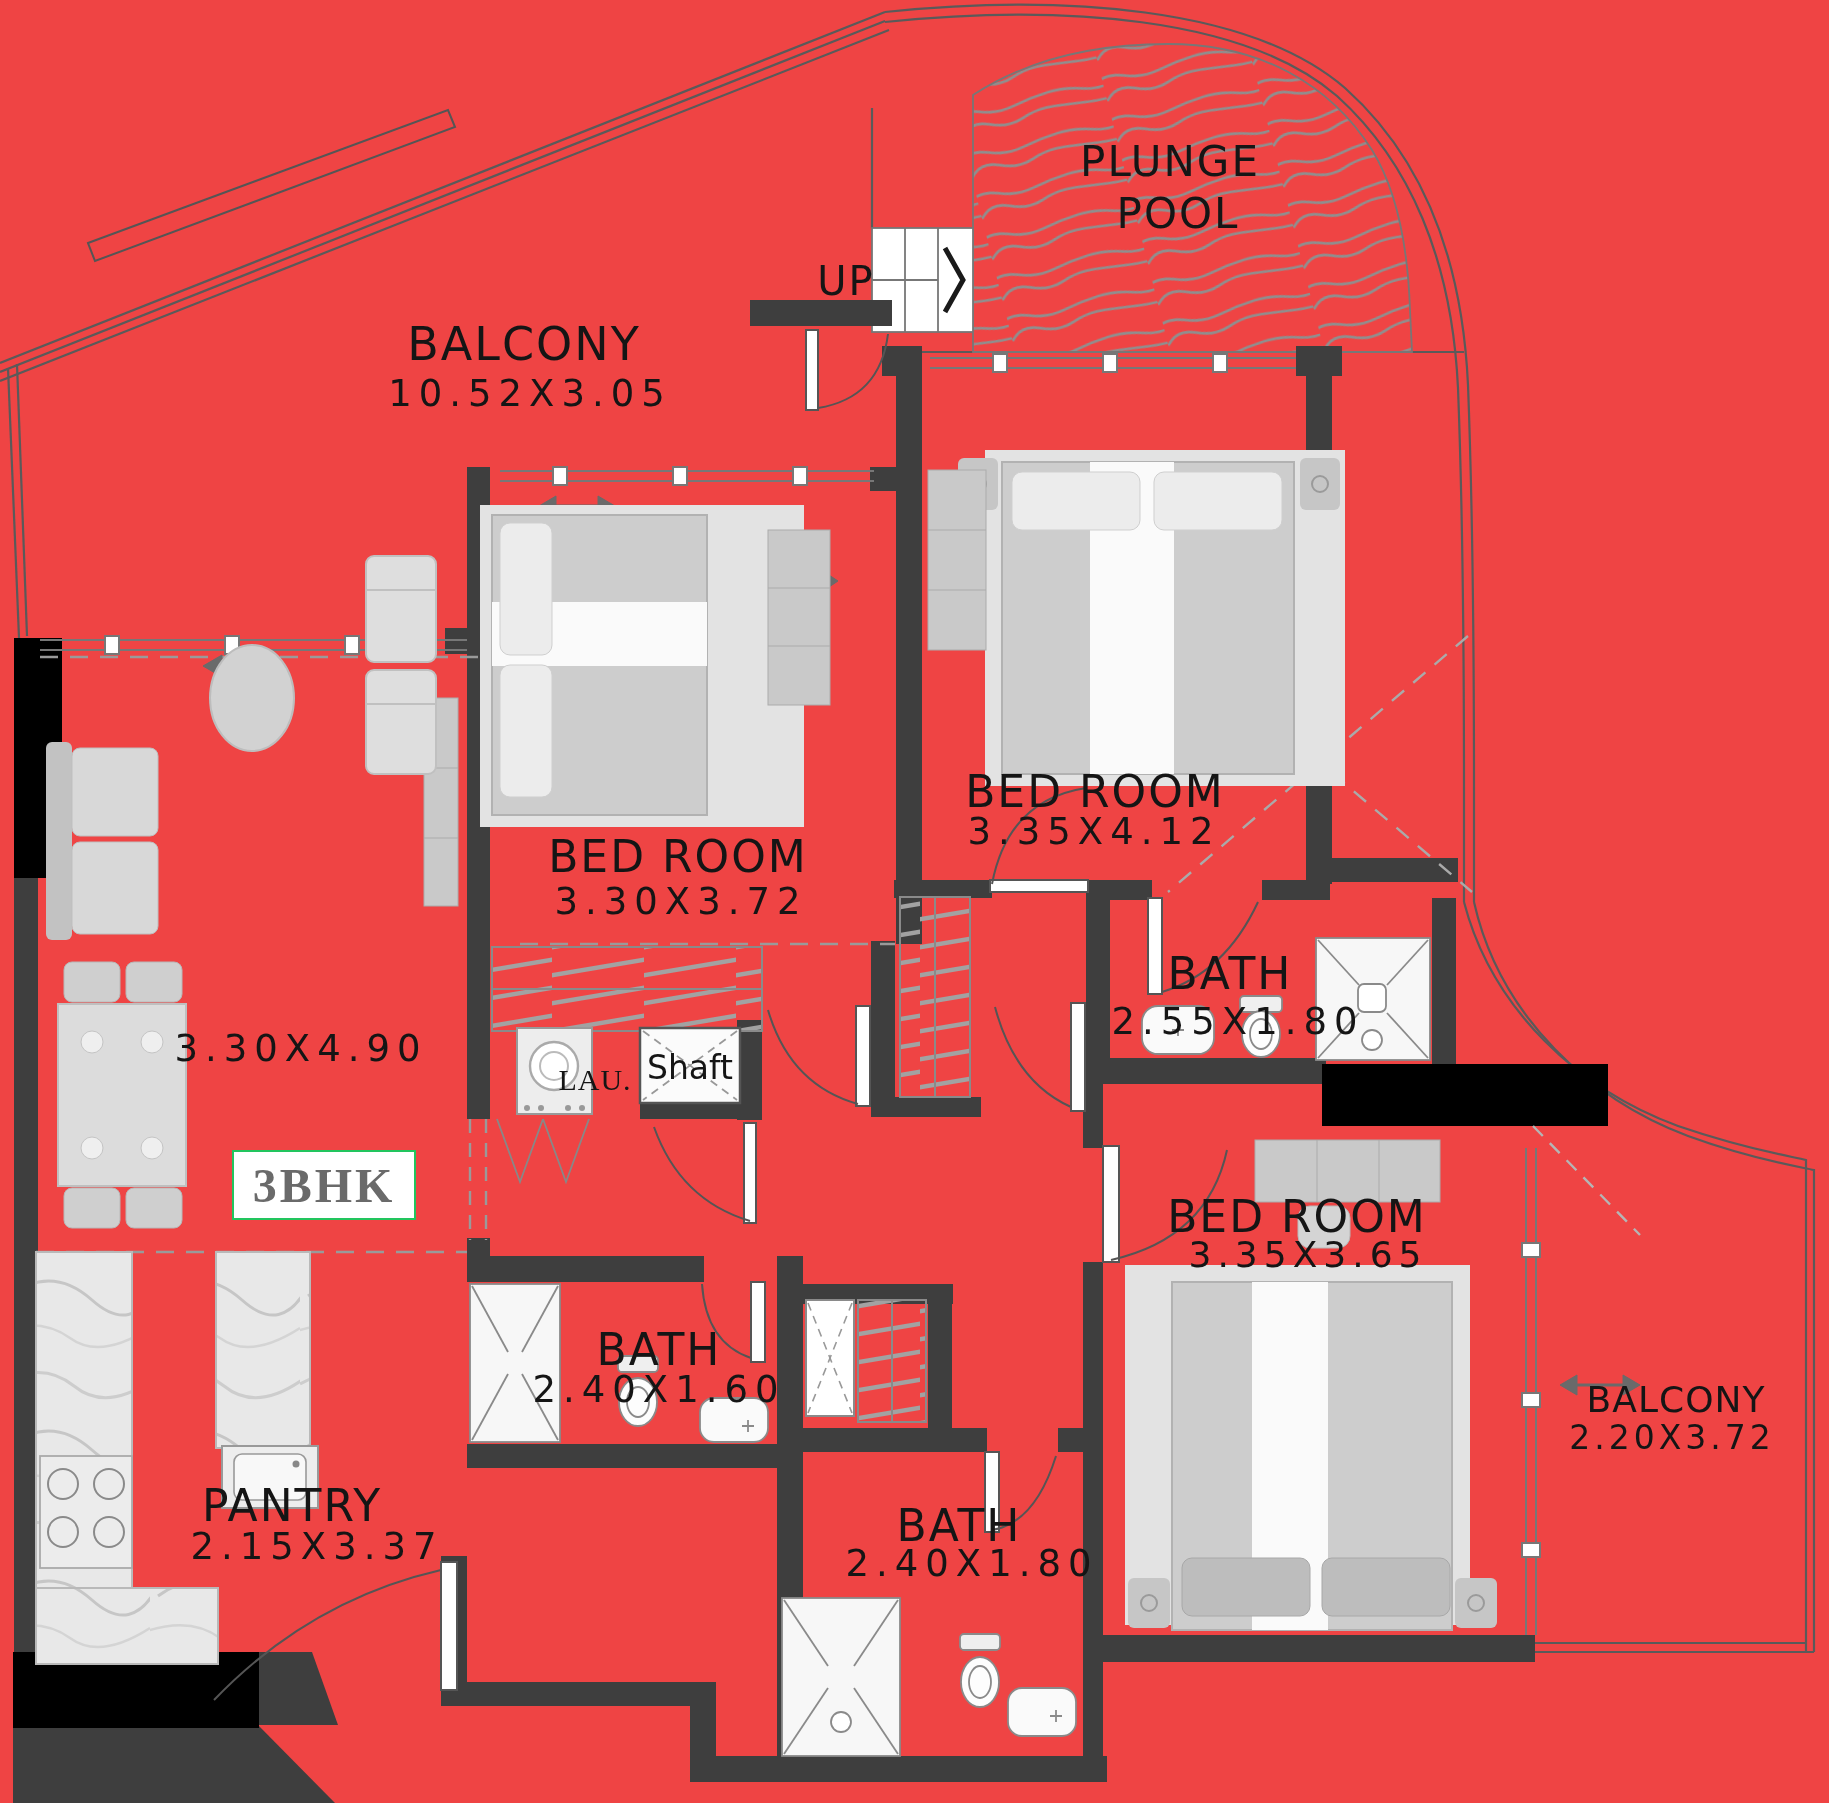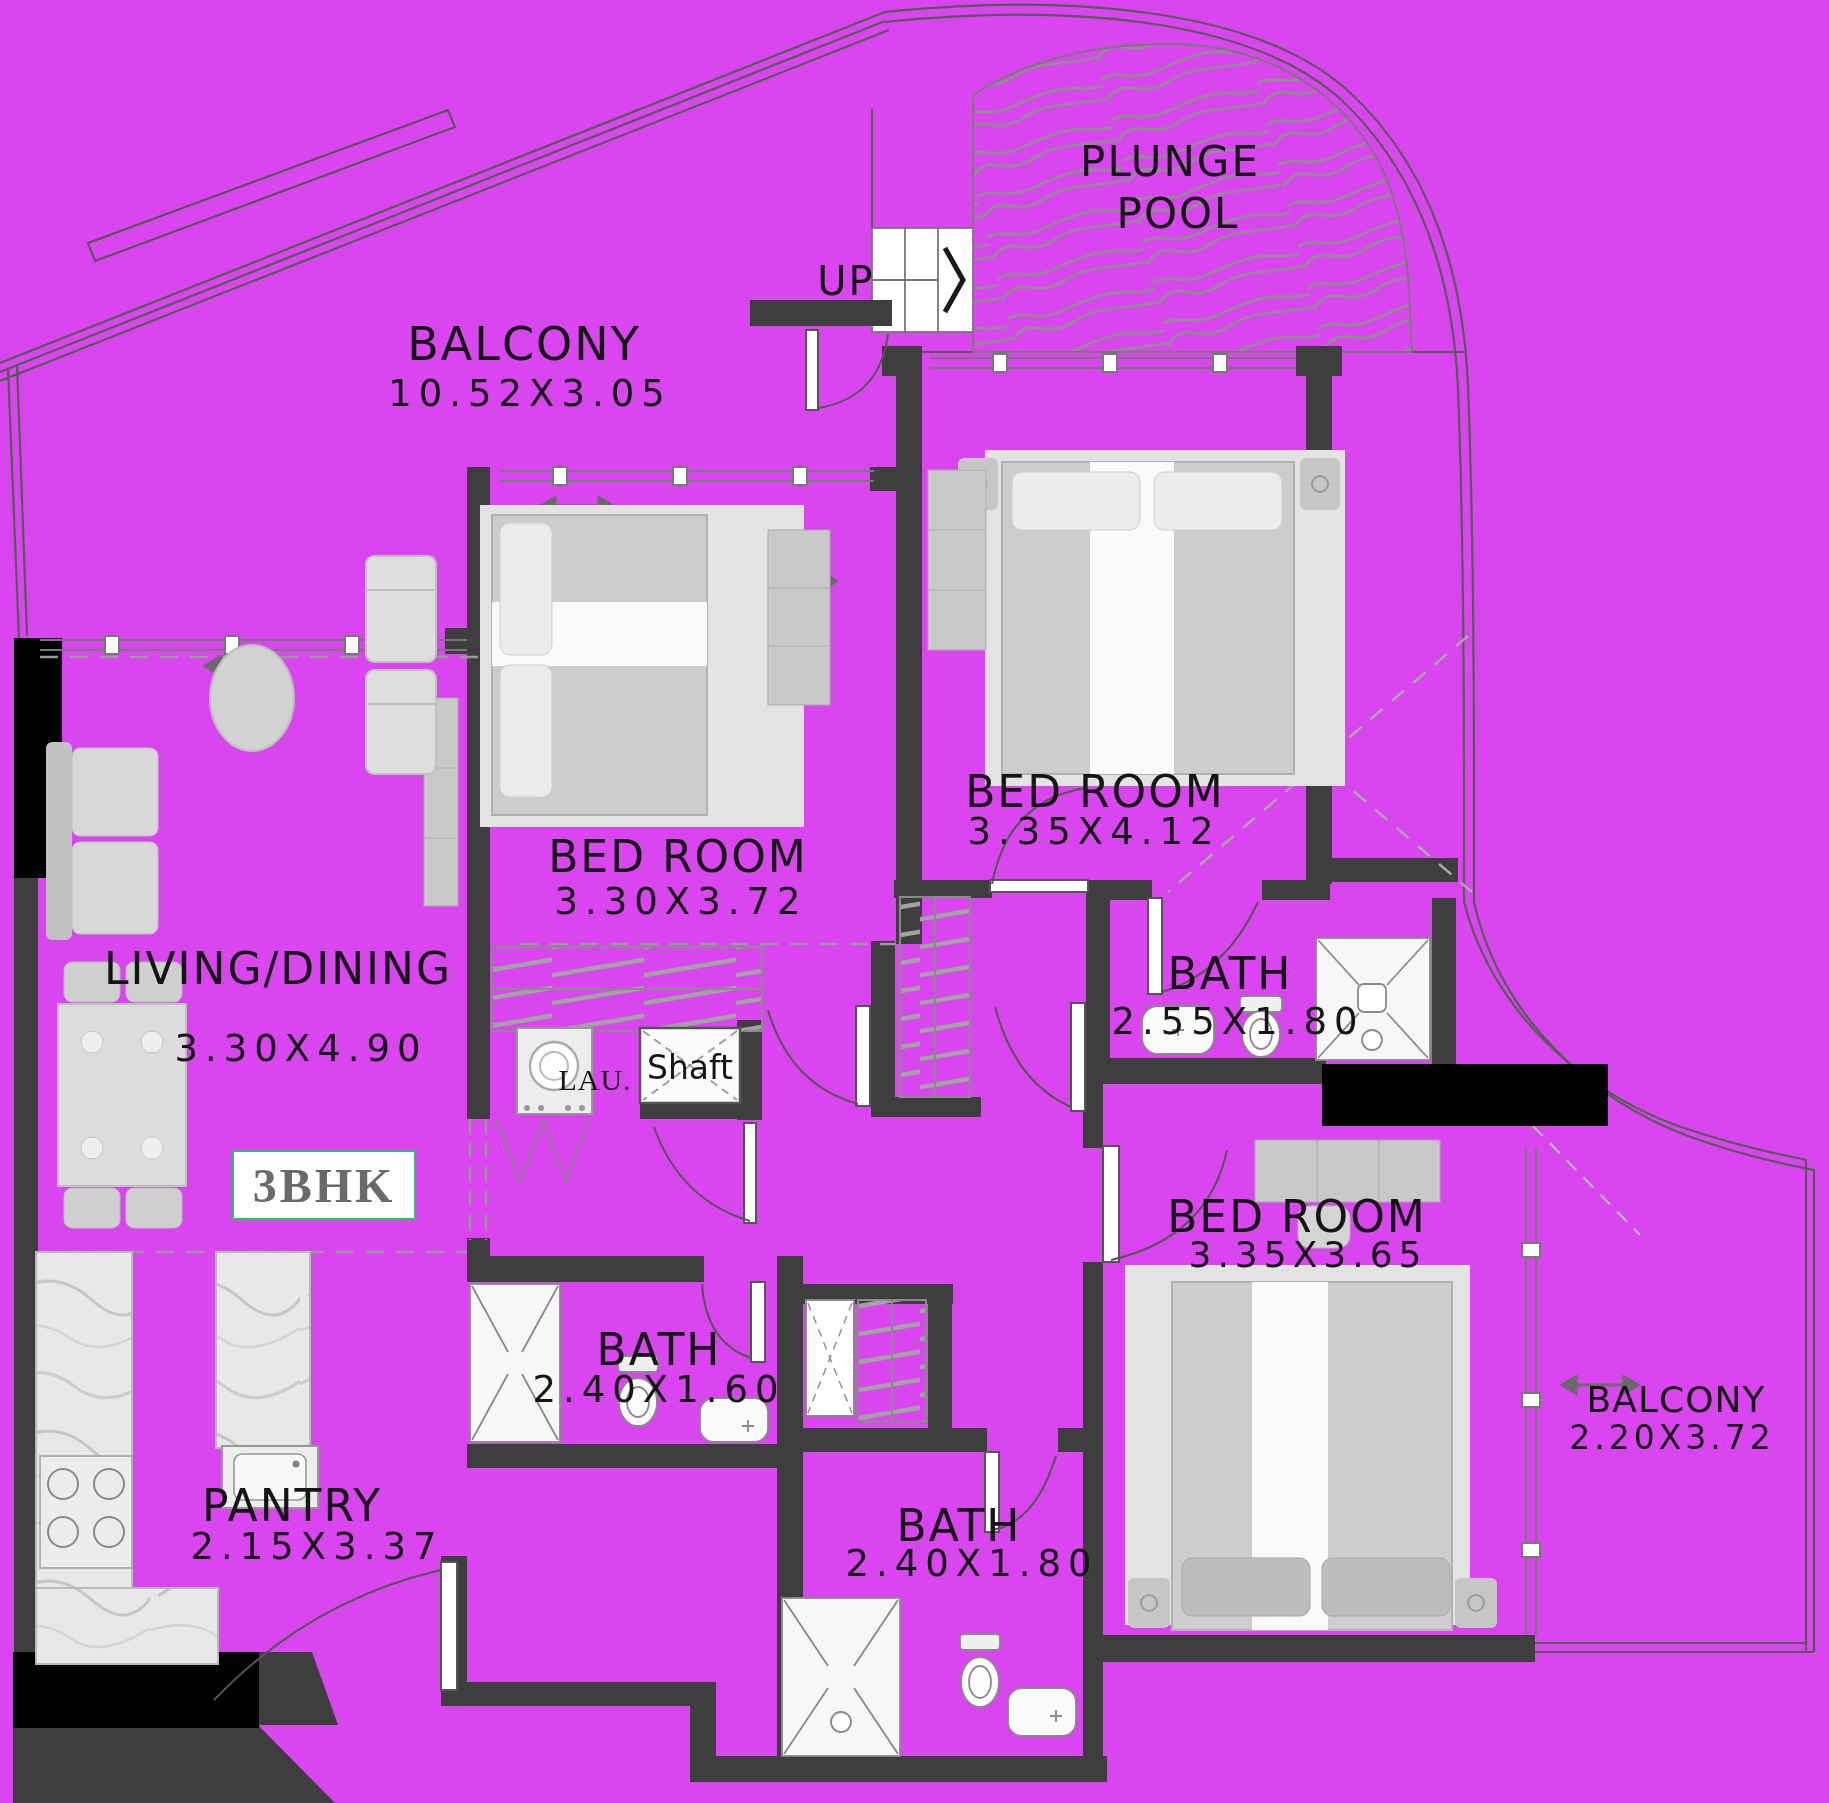--- a/index.html
+++ b/index.html
@@ -1,16 +1,16 @@
 <!DOCTYPE html>
 <html><head>
 <meta charset="utf-8">
 <style>
   html,body{margin:0;padding:0;background:#ffffff;}
-  #plan-root{position:relative;width:1829px;height:1803px;background:#d946ef;overflow:hidden;
+  #plan-root{position:relative;width:1829px;height:1803px;background:#ef4444;overflow:hidden;
              font-family:"DejaVu Sans", "Liberation Sans", sans-serif;}
   #plan-root svg{position:absolute;left:0;top:0;}
   .lbl{position:absolute;transform:translate(-50%,-50%);color:#151515;white-space:nowrap;
        text-align:center;line-height:1.1;}
   .room-name{font-size:44px;letter-spacing:2px;}
   .room-dims{font-size:37px;letter-spacing:7px;}
   .small-name{font-size:36px;letter-spacing:1px;}
   .small-dims{font-size:33px;letter-spacing:4px;}
   .tag-box{position:absolute;left:232px;top:1150px;width:180px;height:66px;border:2px solid #22c55e;
            background:#ffffff;display:flex;align-items:center;justify-content:center;}
@@ -345,21 +345,20 @@
 
 <div class="lbl room-name" style="left:524px;top:344px;font-size:46px;">BALCONY</div>
 <div class="lbl room-dims" style="left:530px;top:394px;">10.52X3.05</div>
 
 <div class="lbl room-name" style="left:678px;top:857px;">BED ROOM</div>
 <div class="lbl room-dims" style="left:681px;top:902px;text-align:center;">3.30X3.72</div>
 
 <div class="lbl room-name" style="left:1095px;top:792px;">BED ROOM</div>
 <div class="lbl room-dims" style="left:1094px;top:832px;">3.35X4.12</div>
 
-<div class="lbl room-name" style="left:278px;top:969px;">LIVING/DINING</div>
 <div class="lbl room-dims" style="left:301px;top:1049px;text-align:right;">3.30X4.90</div>
 
 <div class="tag-box">
   <span class="tag-text">3BHK</span>
 </div>
 
 <div class="lbl util-lbl" style="left:595px;top:1079px;font-family:Liberation Serif, serif;">LAU.</div>
 <div class="lbl shaft-lbl" style="left:690px;top:1068px;">Shaft</div>
 
 <div class="lbl room-name" style="left:1230px;top:974px;">BATH</div>

